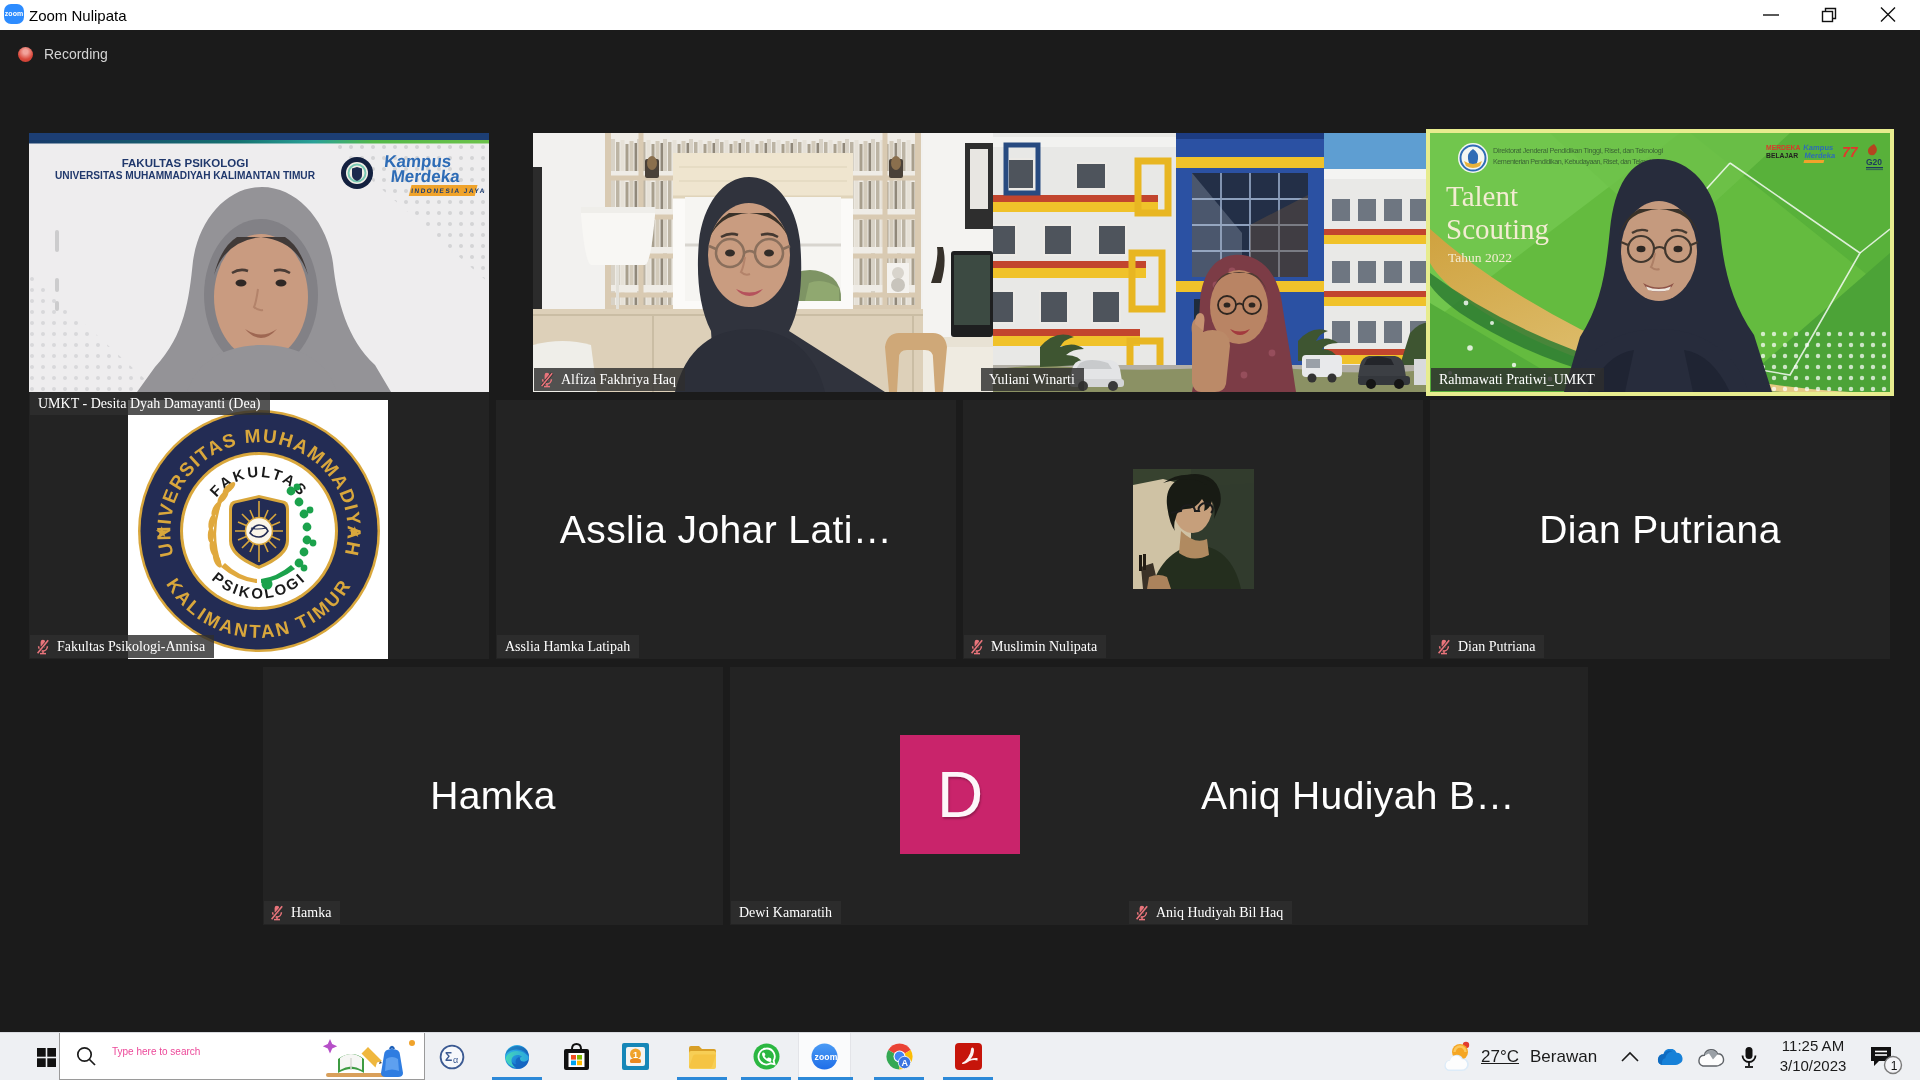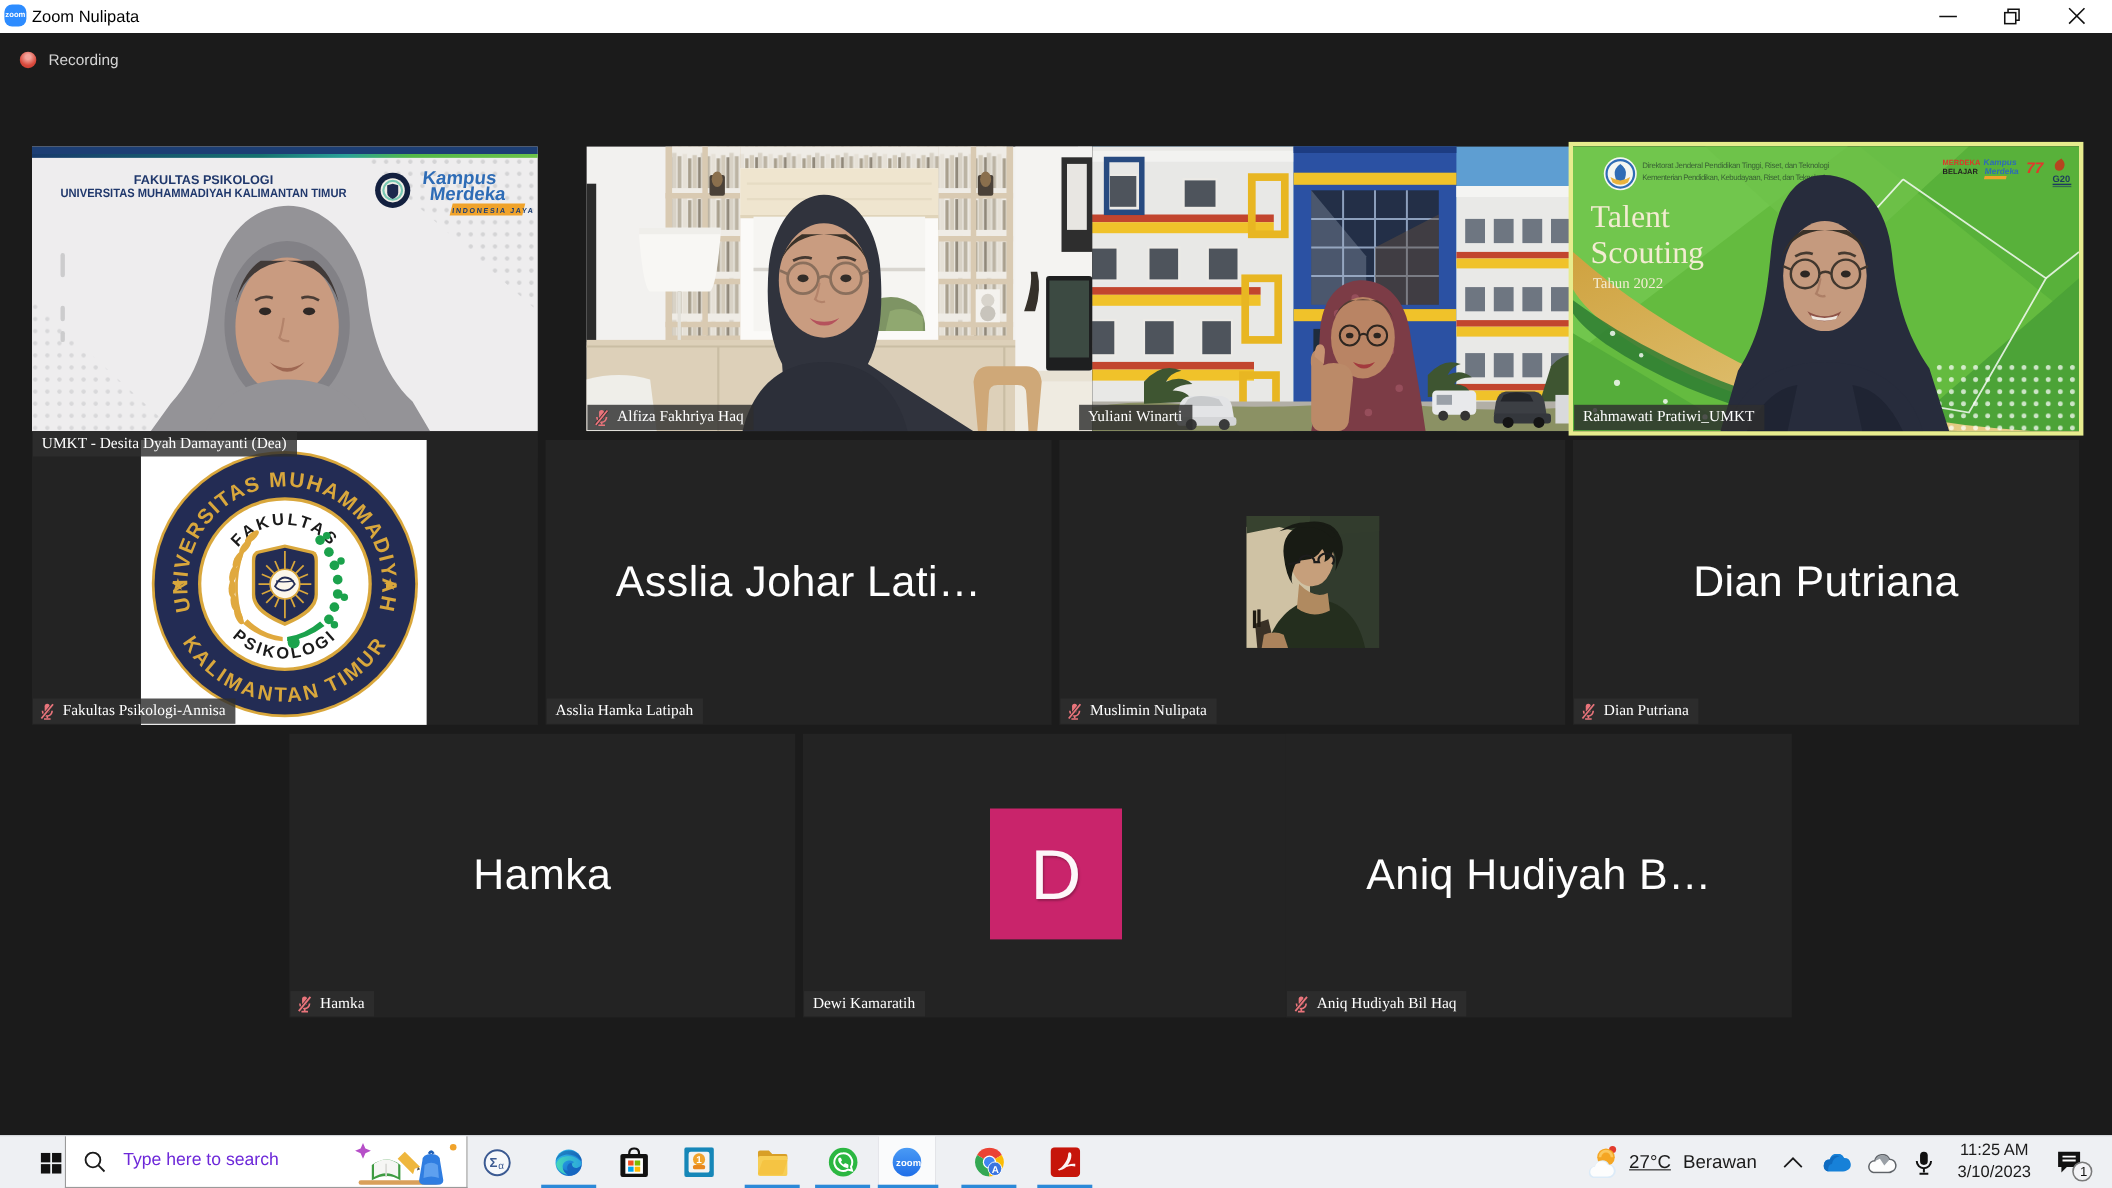--- a/index.html
+++ b/index.html
@@ -83,21 +83,21 @@
 </div>
 
 <div class="tile" style="left:730px;top:667px;width:460px;height:258px;">
   <div style="position:absolute;left:170px;top:68px;width:120px;height:119px;background:#c9246b;
        display:flex;align-items:center;justify-content:center;">
     <span style="font-size:64px;color:#fdf6f9;font-weight:normal;text-shadow:1px 2px 2px rgba(0,0,0,0.25);">D</span>
   </div>
   <div class="label noicon">Dewi Kamaratih</div>
 </div>
 
-<div class="tile" style="left:1169px;top:667px;width:460px;height:258px;">
+<div class="tile" style="left:1128px;top:667px;width:460px;height:258px;">
   <div class="bigname">Aniq Hudiyah B…</div>
   <div class="label"><svg class="micmute" viewBox="0 0 14 16">
         <use href="#micmute"></use>
       </svg>Aniq Hudiyah Bil Haq</div>
 </div>
 
 <div class="tile" style="left:963px;top:133px;width:460px;height:259px;margin-left:17px;">
   <svg width="460" height="259" viewBox="0 0 460 259">
     <rect width="460" height="259" fill="#5e9ed2"></rect>
 
@@ -630,21 +630,21 @@
       <rect x="10.3" y="0" width="8.7" height="8.7" fill="#111"></rect>
     <rect x="0" y="10.3" width="8.7" height="8.7" fill="#111"></rect>
       <rect x="10.3" y="10.3" width="8.7" height="8.7" fill="#111"></rect>
   </svg>
 
   <div class="abs" style="left:59px;top:0;width:366px;height:47px;background:#ffffff;border:1px solid #9a9a9a;border-top:none;">
     <svg class="abs" style="left:16px;top:13px" width="21" height="21" viewBox="0 0 21 21">
       <circle cx="8.5" cy="8.5" r="6.7" fill="none" stroke="#1b1b1b" stroke-width="1.7"></circle>
       <line x1="13.5" y1="13.5" x2="19" y2="19" stroke="#1b1b1b" stroke-width="1.7"></line>
     </svg>
-    <span class="abs" style="left:52px;top:13px;font-size:16px;color:#6d28d9;">Type here to search</span>
+    <span class="abs" style="left:52px;top:13px;font-size:10px;color:#ec4899;">Type here to search</span>
 
     <svg class="abs" style="left:256px;top:2px" width="108" height="44" viewBox="0 0 108 44">
       <path d="M14 4 l2.2 5 5 2.2 -5 2.2 -2.2 5 -2.2-5 -5-2.2 5-2.2 Z" fill="#b64fc8"></path>
       <circle cx="96" cy="8" r="3" fill="#f0a32b"></circle>
       <rect x="10" y="38" width="72" height="4" rx="2" fill="#d9a05b"></rect>
       <g>
         <path d="M22 24 q14-10 26 0 l0 14 q-12-8 -26 0 Z" fill="#3e9b42"></path>
         <path d="M24 23 q11-8 22 0 l0 12 q-11-7 -22 0 Z" fill="#f6f6f4"></path>
         <path d="M35 23 l0 12" stroke="#d8d8d4" stroke-width="1.5"></path>
         <path d="M52 12 l14 14 -5 1.5 -1.5 5 -14-14 Z" fill="#efb73e"></path>

